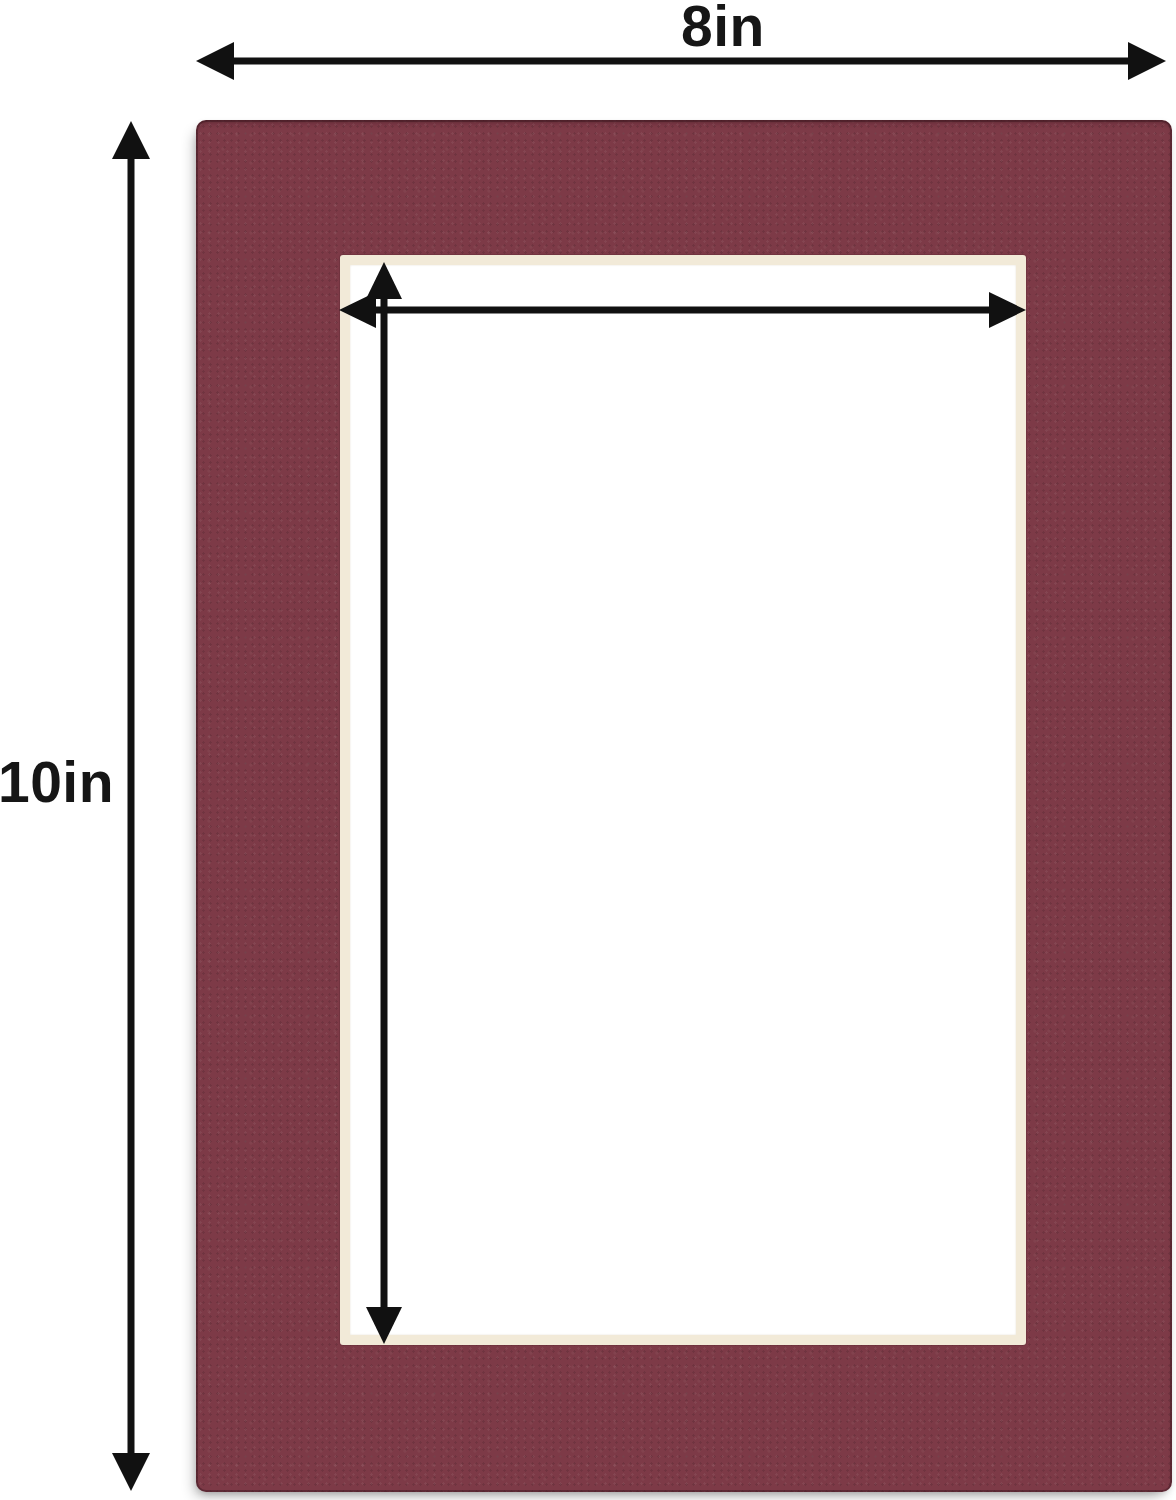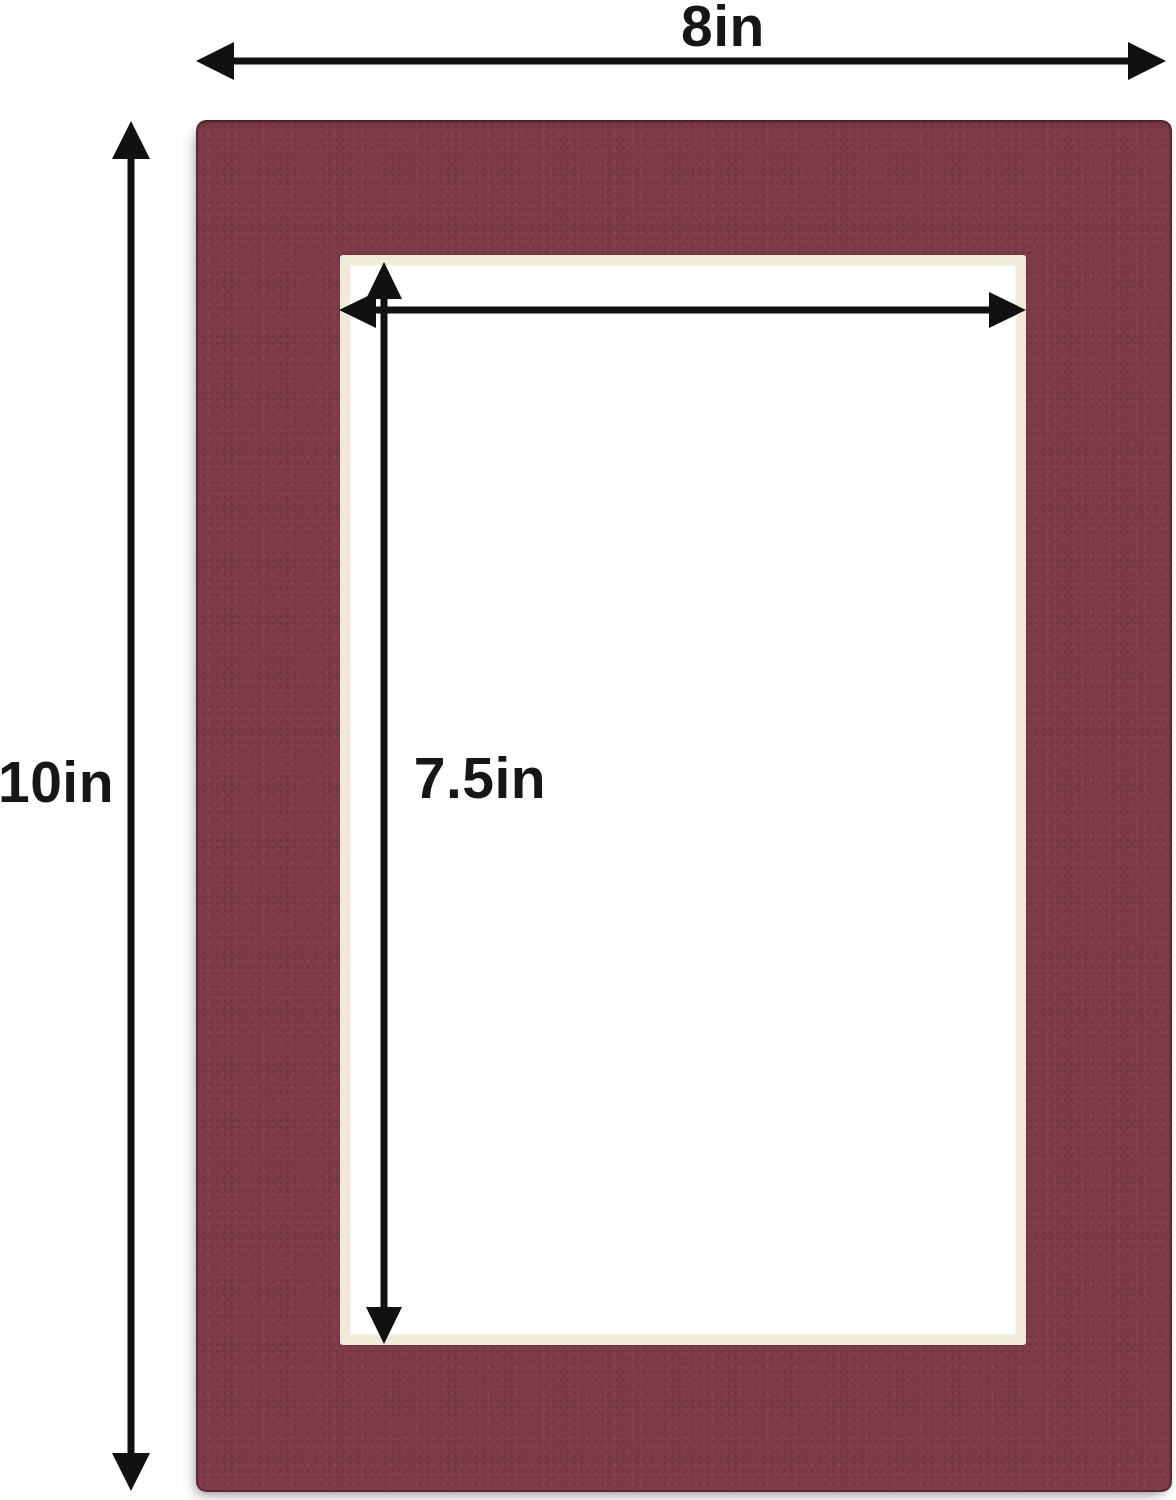--- a/index.html
+++ b/index.html
@@ -105,15 +105,14 @@
       <polygon points="384,262 366,299 402,299"></polygon>
       <polygon points="384,1344 366,1307 402,1307"></polygon>
     </g>
   </svg>
 
   <div class="label label-outer-width">8in</div>
 
   <div class="label label-outer-height">10in</div>
 
 
-  <div class="label label-opening-height">7.5in</div>
 
 </div>
 
 </body></html>

